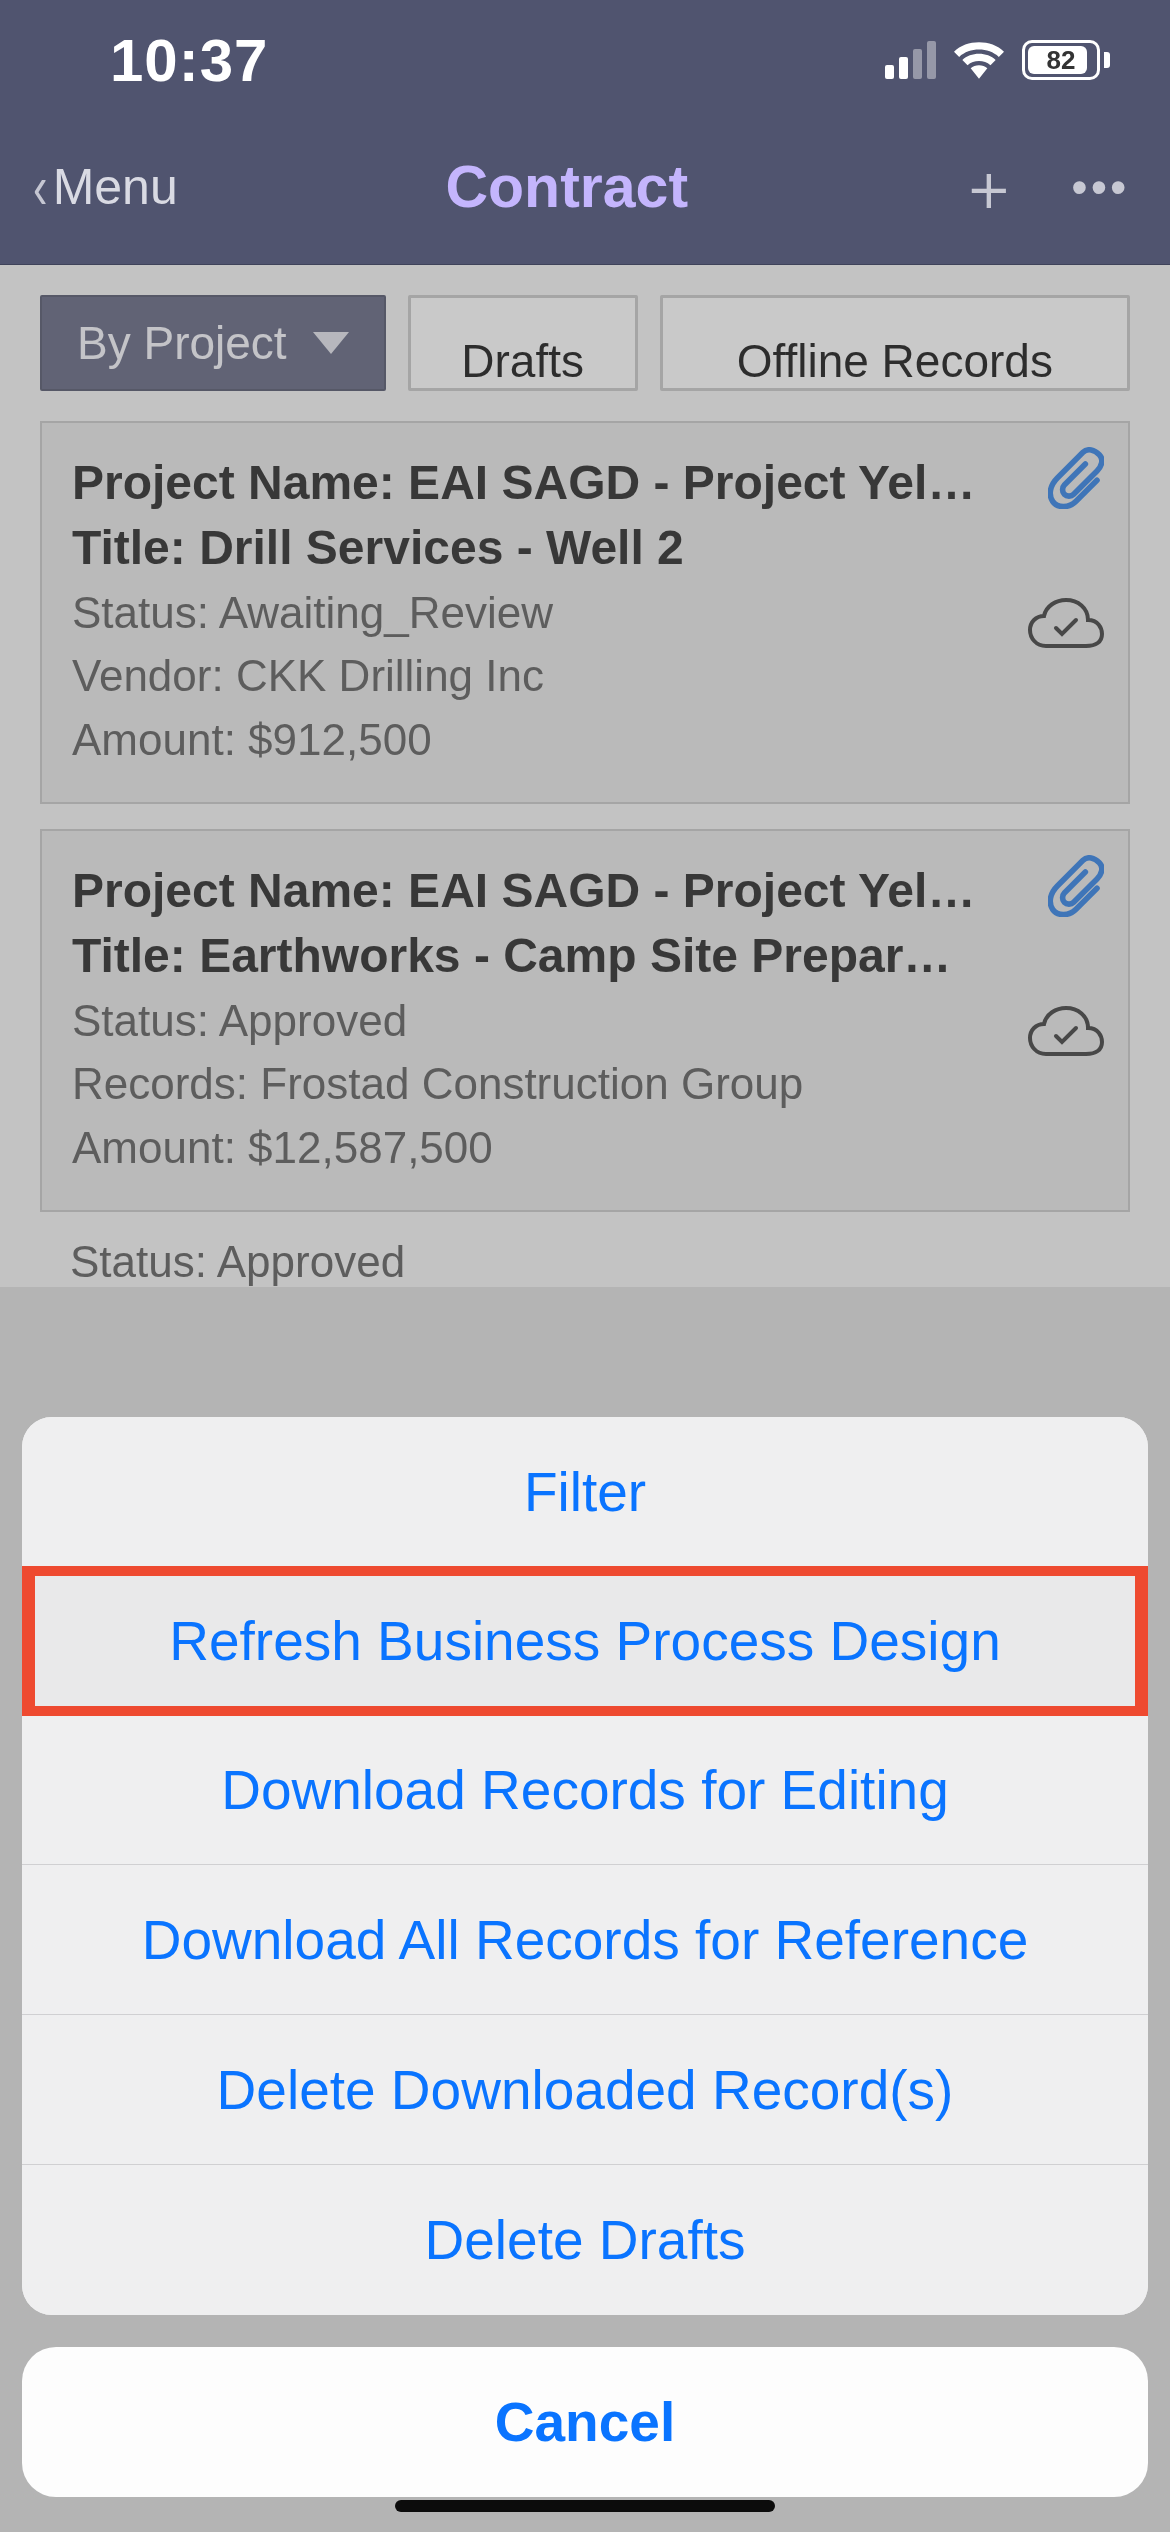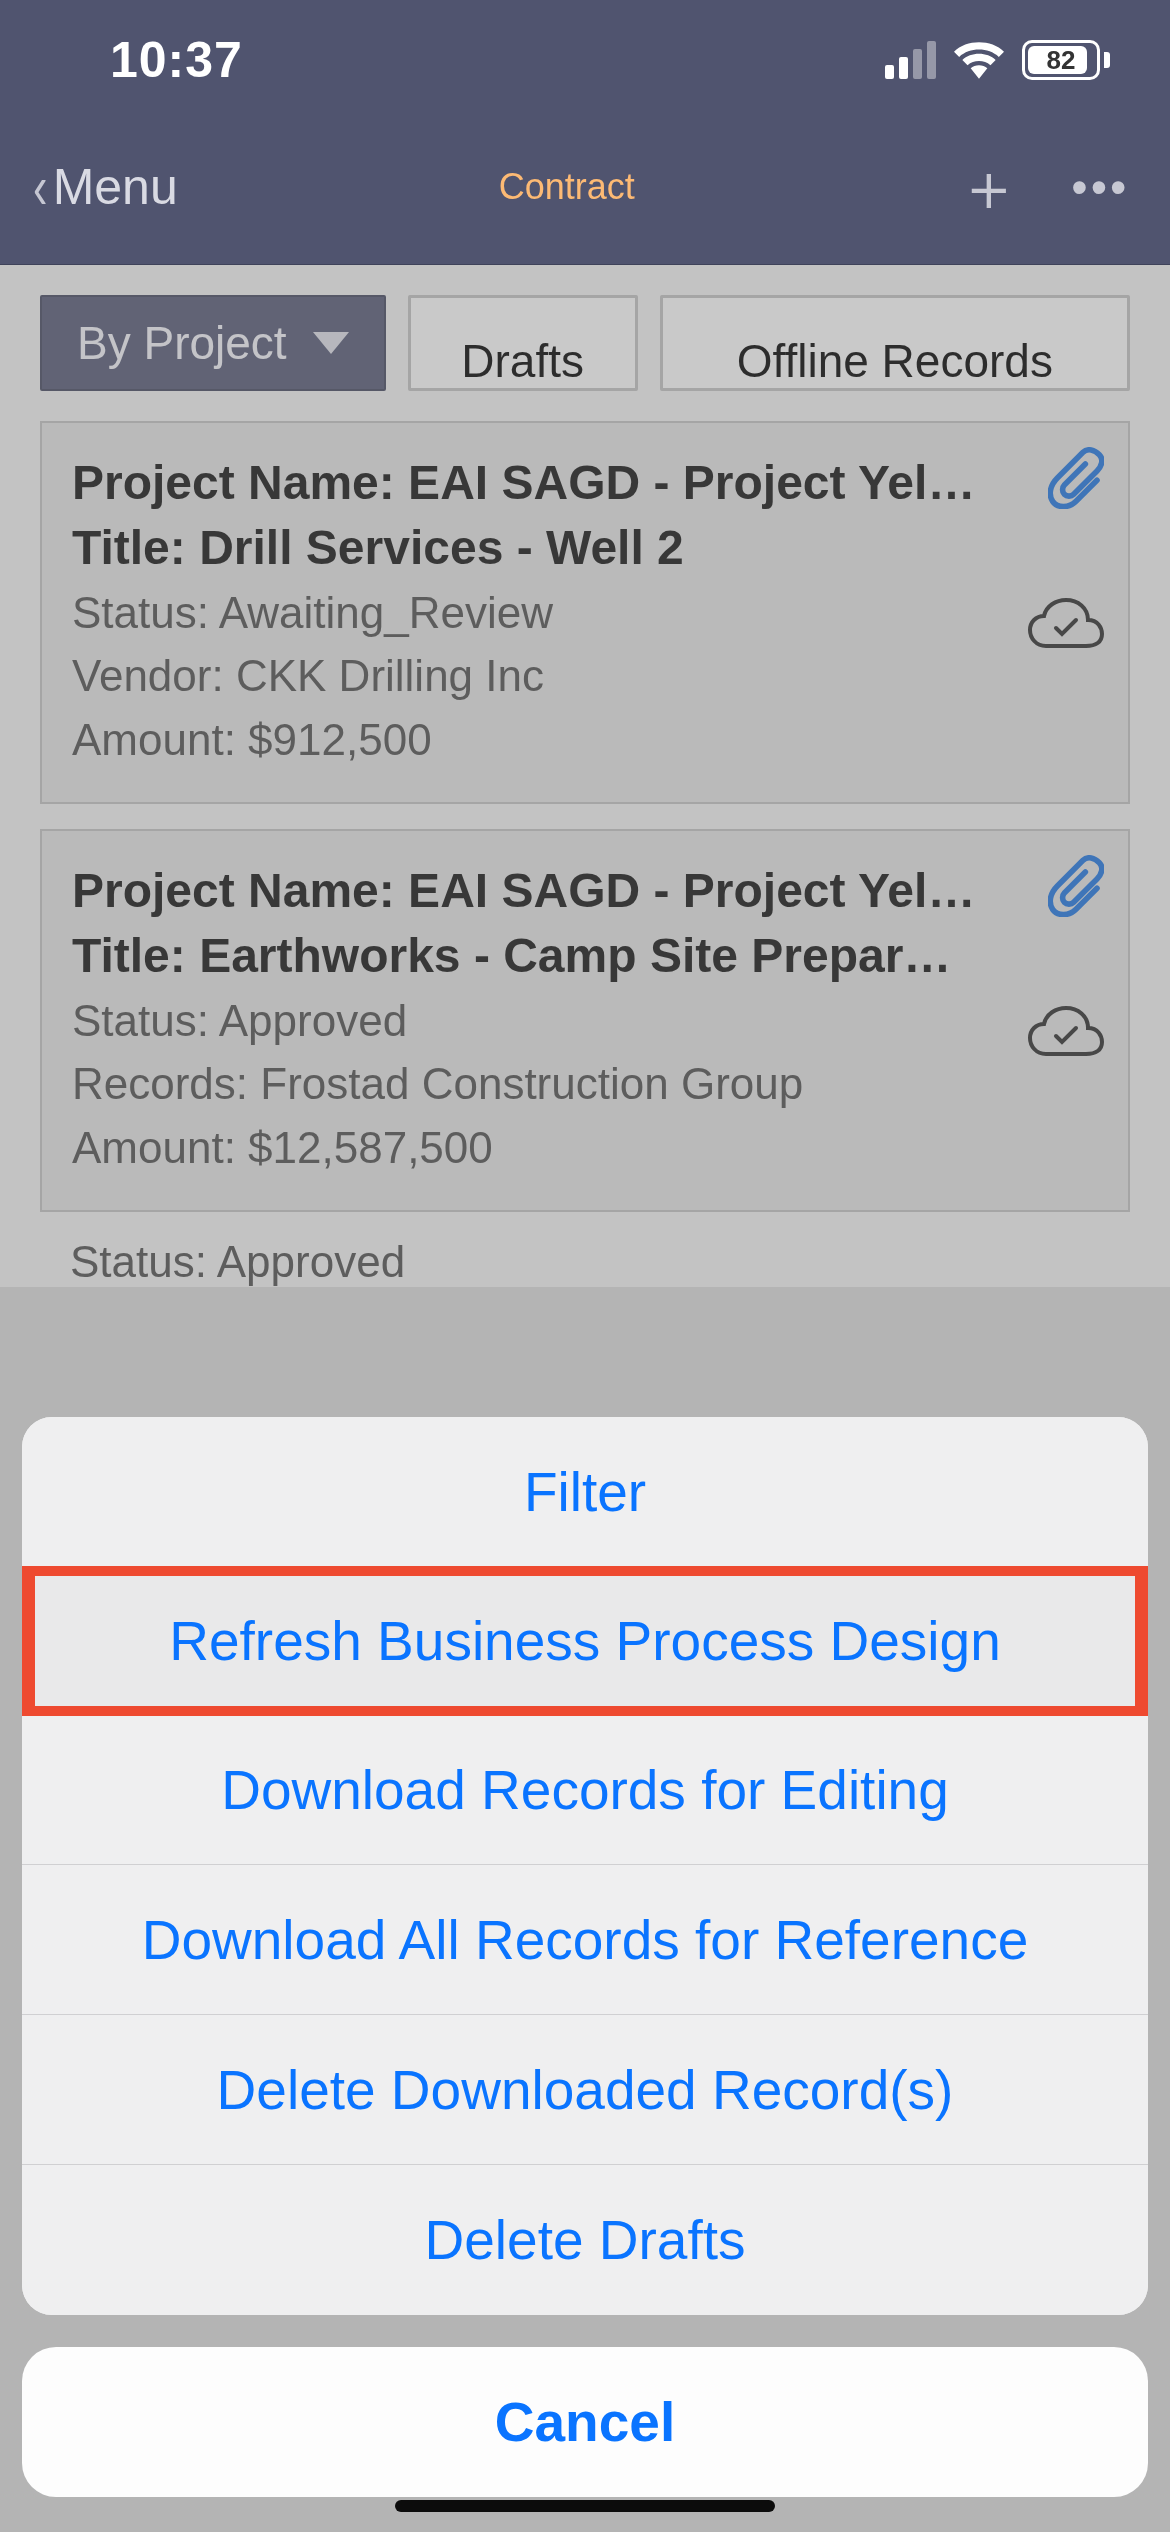--- a/index.html
+++ b/index.html
@@ -7,21 +7,21 @@
   
   .status-bar {
     height: 120px;
     background: #50546f;
     display: flex;
     align-items: center;
     justify-content: space-between;
     padding: 0 60px 0 110px;
     color: #fff;
   }
-  .status-time { font-size: 50px; font-weight: 600; letter-spacing: 1px; }
+  .status-time { font-size: 60px; font-weight: 600; letter-spacing: 1px; }
   .status-right { display: flex; align-items: center; gap: 18px; }
   .signal-bars { display: flex; align-items: flex-end; gap: 5px; height: 38px; }
   .signal-bars span { width: 9px; background: rgba(255,255,255,0.4); border-radius: 2px; }
   .signal-bars span.on { background: #fff; }
   .b1 { height: 14px; } .b2 { height: 22px; } .b3 { height: 30px; } .b4 { height: 38px; }
   .wifi { width: 50px; height: 40px; }
   .battery { display: flex; align-items: center; gap: 4px; }
   .battery-body { width: 78px; height: 40px; border: 3px solid #fff; border-radius: 10px; display: flex; align-items: center; justify-content: center; position: relative; }
   .battery-fill { position:absolute; left:3px; top:3px; bottom:3px; width:82%; background:#fff; border-radius:6px; }
   .battery-text { position:relative; font-size: 26px; font-weight: 700; color: #333; z-index:1; }
@@ -32,21 +32,21 @@
     background: #50546f;
     display: flex;
     align-items: center;
     padding: 0 40px 10px 30px;
     color: #e0e0ea;
     border-bottom: 1px solid #3f435a;
   }
   .nav-back { display: flex; align-items: center; flex:0 0 auto; cursor:pointer; }
   .nav-back-chevron { font-size: 62px; font-weight: 300; color: #c5c6d2; margin-right: 2px; line-height:1; transform: scaleX(0.7); }
   .nav-back-label { font-size: 50px; color: #d9dae3; }
-  .nav-title { flex:1; text-align: center; font-size: 36px; color: #fdba74; font-weight: 400; }
+  .nav-title { flex:1; text-align: center; font-size: 59px; color: #c4b5fd; font-weight: 700; }
   .nav-actions { display: flex; align-items: center; gap: 50px; flex:0 0 auto; }
   .nav-plus { font-size: 66px; color: #c7c8d3; font-weight: 200; line-height:1; cursor:pointer; }
   .nav-more { font-size: 44px; color: #c7c8d3; letter-spacing: 4px; font-weight: 900; cursor:pointer; }
 
   .filter-row {
     background: #e6e6e6;
     padding: 30px 40px;
     display: flex;
     gap: 22px;
   }

